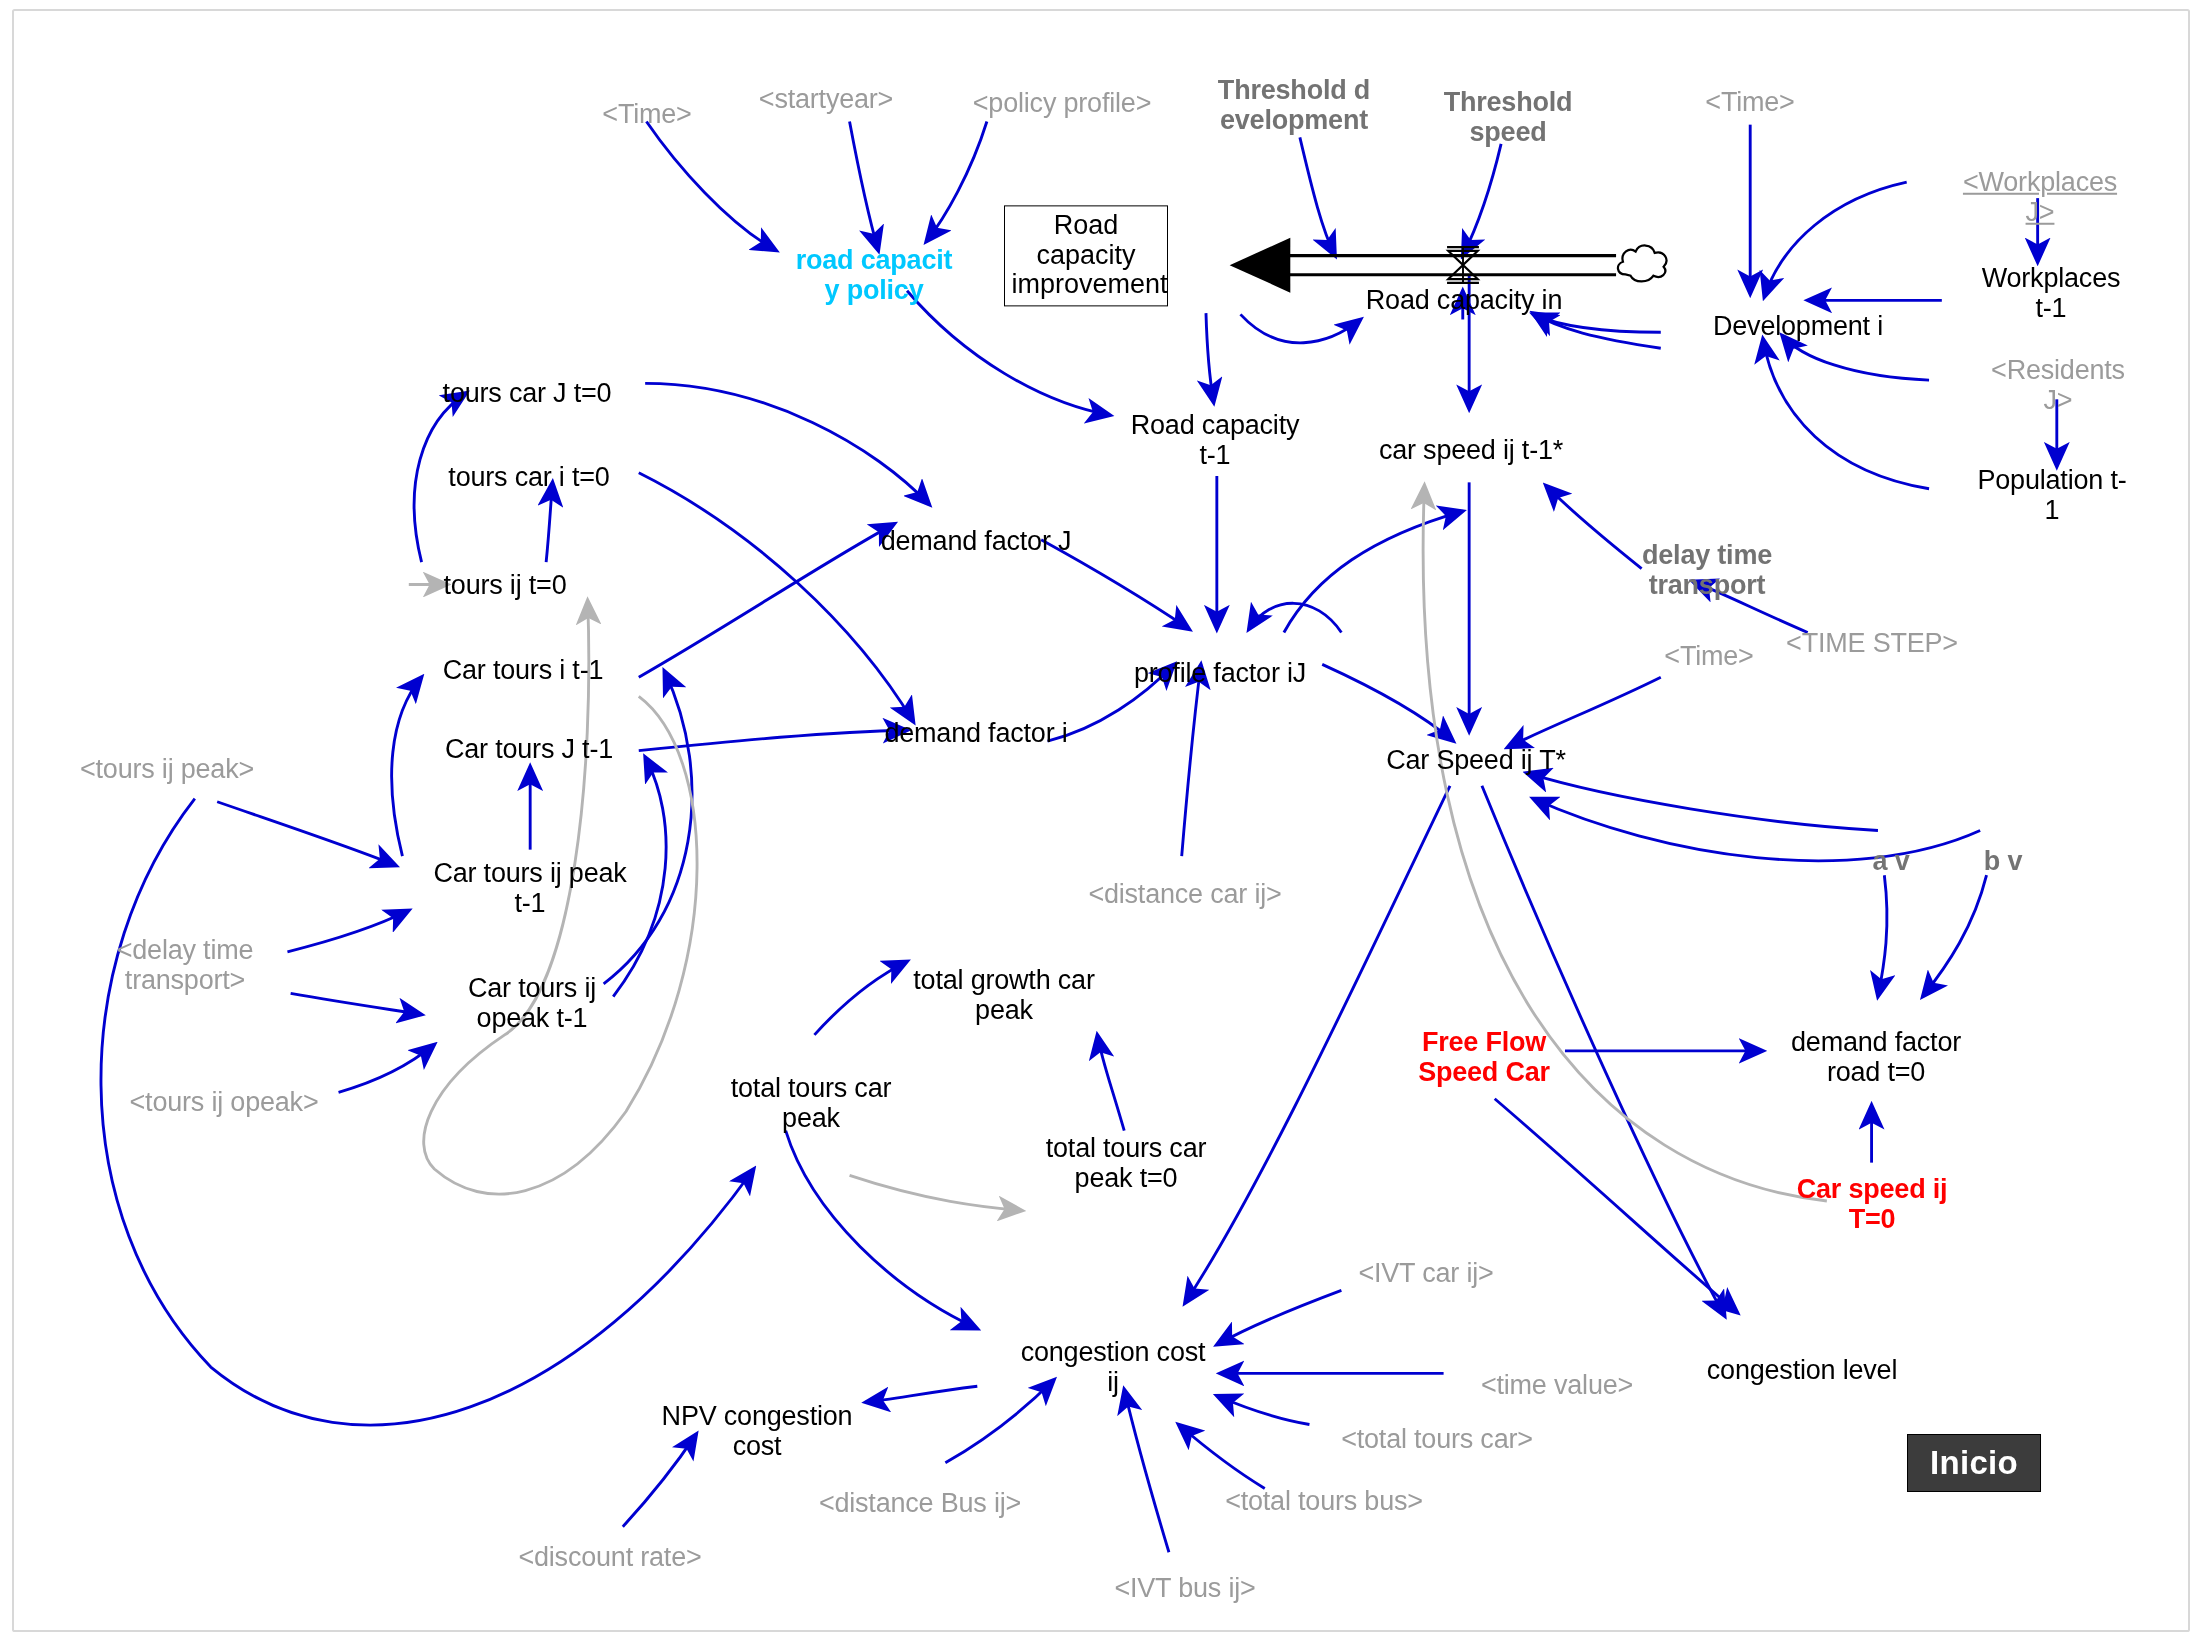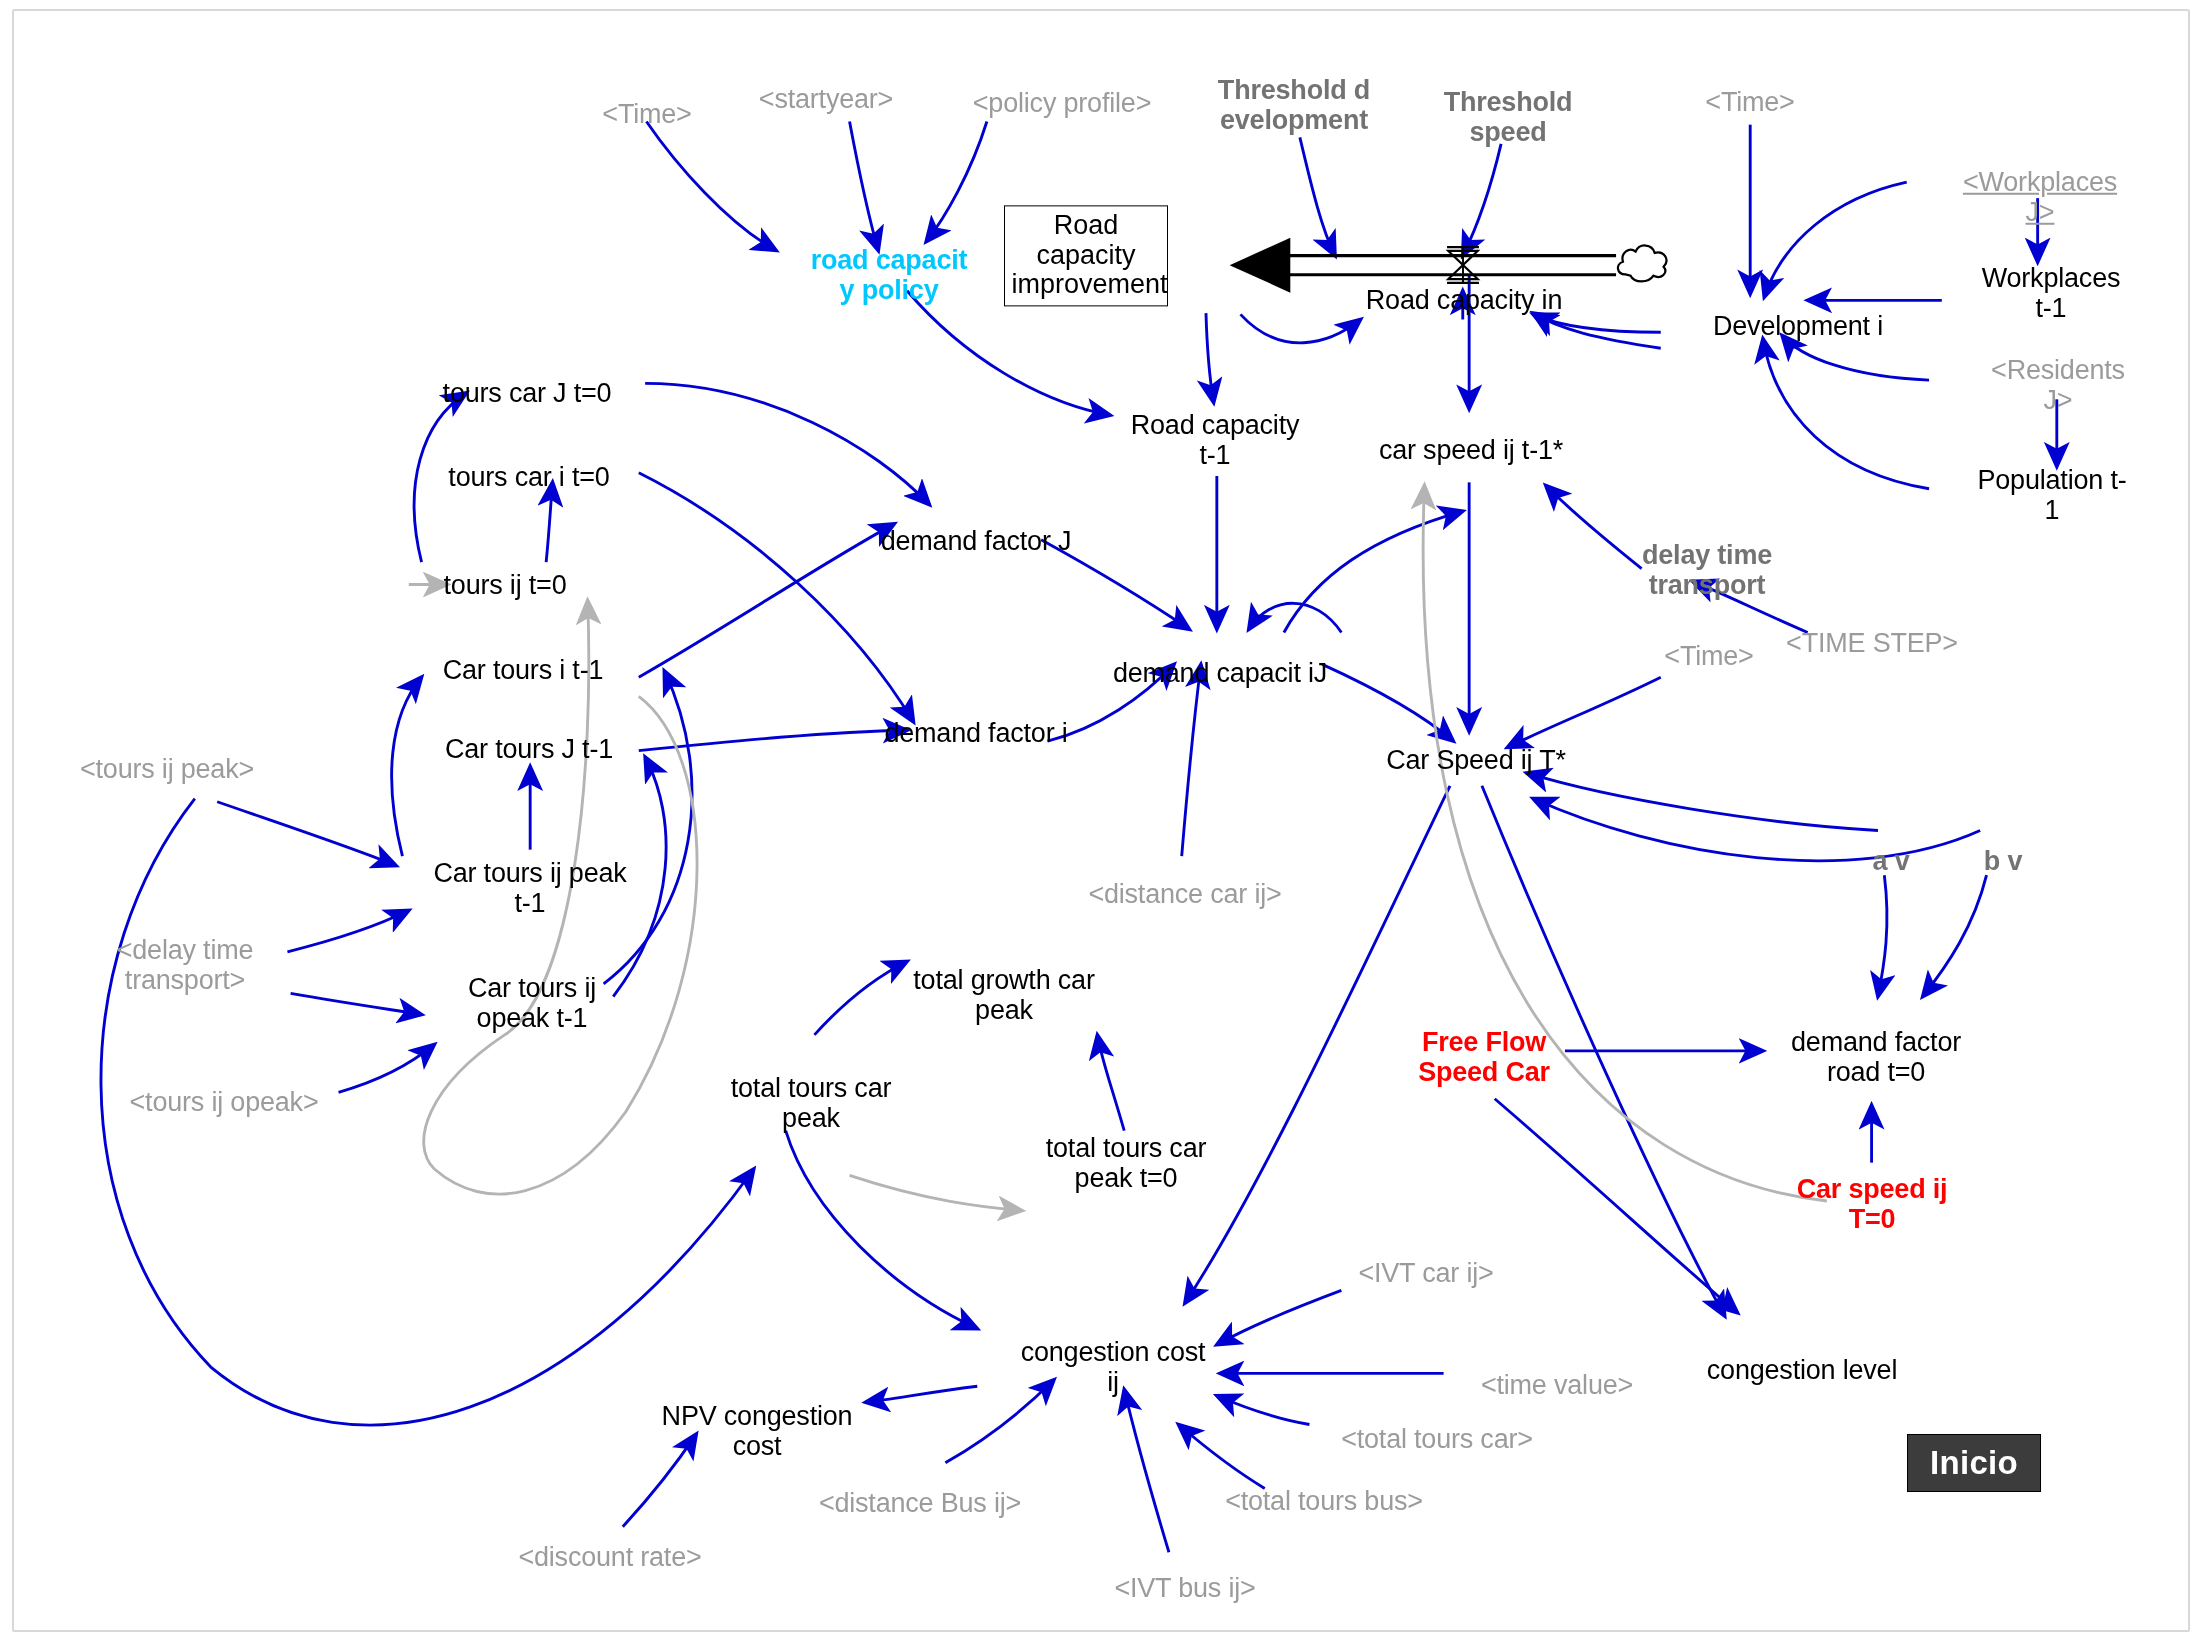--- a/index.html
+++ b/index.html
@@ -32,21 +32,21 @@
     line-height:1.12;
     white-space:pre-line;
     transform:translate(-50%,-50%);
     font-size:27px;
     color:#000000;
     letter-spacing:-0.2px;
   }
   .node.shadow{ color:#9b9b9b; }
   .node.green { color:#737373; font-weight:bold;}
   .node.red   { color:#ff0000; font-weight:bold;}
-  .node.cyan  { color:#00c8ff; font-weight:bold;margin-left:15px;}
+  .node.cyan  { color:#00c8ff; font-weight:bold;}
   .node.aux   { color:#000000; }
   .node.underlined{ text-underline-offset:2.6px;}
   .boxnode{
     position:absolute;
     transform:translate(-50%,-50%);
     border:1.9px solid #000;
     background:#ffffff;
     font-size:27px;
     line-height:1.1;
     text-align:center;
@@ -298,21 +298,21 @@
   <div class="node aux" style="left:529px;  top:477px;">tours car i t=0</div>
   <div class="node aux" style="left:505px;  top:585px;">tours ij t=0</div>
   <div class="node aux" style="left:523px;  top:670px;">Car tours i t-1</div>
   <div class="node aux" style="left:529px;  top:749px;">Car tours J t-1</div>
   <div class="node aux" style="left:530px;  top:888px;">Car tours ij peak
 t-1</div>
   <div class="node aux" style="left:532px;  top:1003px;">Car tours ij
 opeak t-1</div>
   <div class="node aux" style="left:976px; top:541px;">demand factor J</div>
   <div class="node aux" style="left:976px; top:733px;">demand factor i</div>
-  <div class="node aux" style="left:1220px; top:673px;">demand capacit iJ</div>
+  <div class="node aux" style="left:1220px; top:673px;">profile factor iJ</div>
   <div class="node green" style="left:1707px; top:570px;">delay time
 transport</div>
   <div class="node aux" style="left:1476px; top:760px;">Car Speed ij T*</div>
   <div class="node green" style="left:1891px; top:861px;">a v</div>
   <div class="node green" style="left:2003px; top:861px;">b v</div>
   <div class="node aux" style="left:1876px; top:1057px;">demand factor
 road t=0</div>
   <div class="node red" style="left:1484px; top:1057px;">Free Flow
 Speed Car</div>
   <div class="node red" style="left:1872px; top:1204px;">Car speed ij

